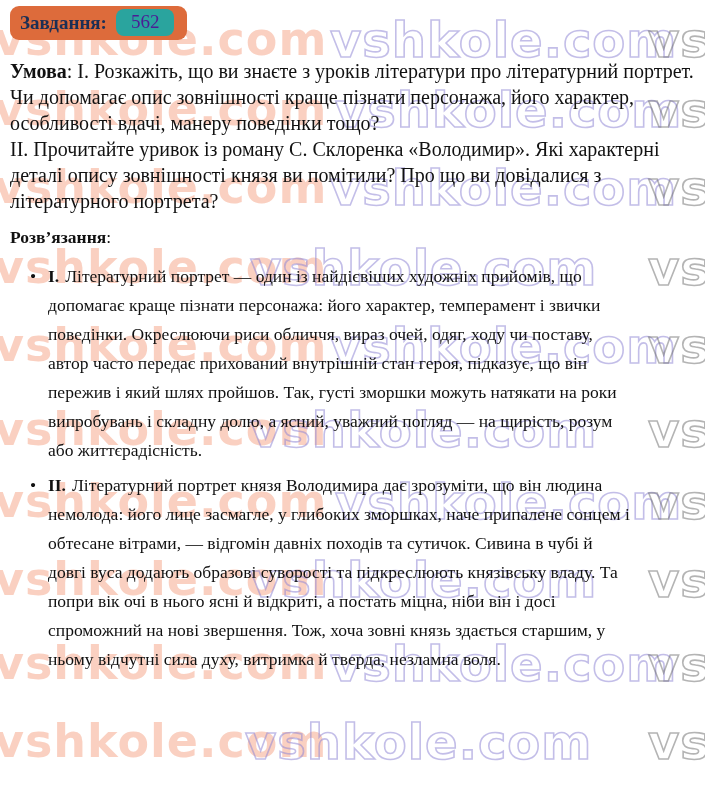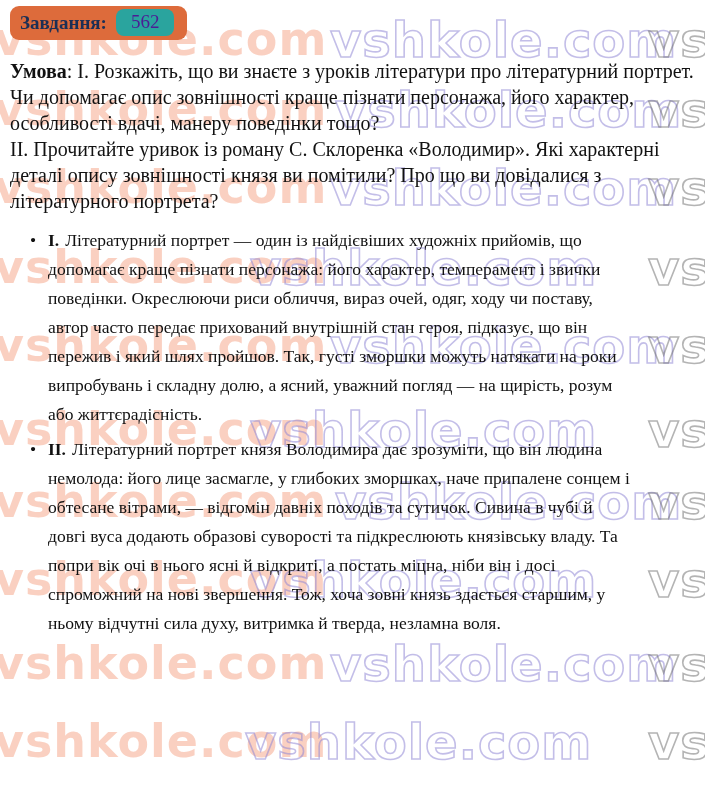--- a/index.html
+++ b/index.html
@@ -99,20 +99,21 @@
         <span class="badge-num">562</span>
       </div>
 
     <p class="condition"><span class="lead">Умова</span><span>: </span><span class="pre">І. Розкажіть, що ви знаєте з уроків літератури про літературний портрет.
 Чи допомагає опис зовнішності краще пізнати персонажа, його характер,
 особливості вдачі, манеру поведінки тощо?
 ІІ. Прочитайте уривок із роману С. Склоренка «Володимир». Які характерні
 деталі опису зовнішності князя ви помітили? Про що ви довідалися з
 літературного портрета?</span></p>
 
+    <p class="sol-label"><span>Розв’язання</span><span class="colon">:</span></p>
 
     <div class="bullet bullet-1"><span class="dot">•</span><span class="numeral">І.</span><span class="pre">Літературний портрет — один із найдієвіших художніх прийомів, що
 допомагає краще пізнати персонажа: його характер, темперамент і звички
 поведінки. Окреслюючи риси обличчя, вираз очей, одяг, ходу чи поставу,
 автор часто передає прихований внутрішній стан героя, підказує, що він
 пережив і який шлях пройшов. Так, густі зморшки можуть натякати на роки
 випробувань і складну долю, а ясний, уважний погляд — на щирість, розум
 або життєрадісність.</span></div>
 
     <div class="bullet bullet-2"><span class="dot">•</span><span class="numeral">ІІ.</span><span class="pre">Літературний портрет князя Володимира дає зрозуміти, що він людина

